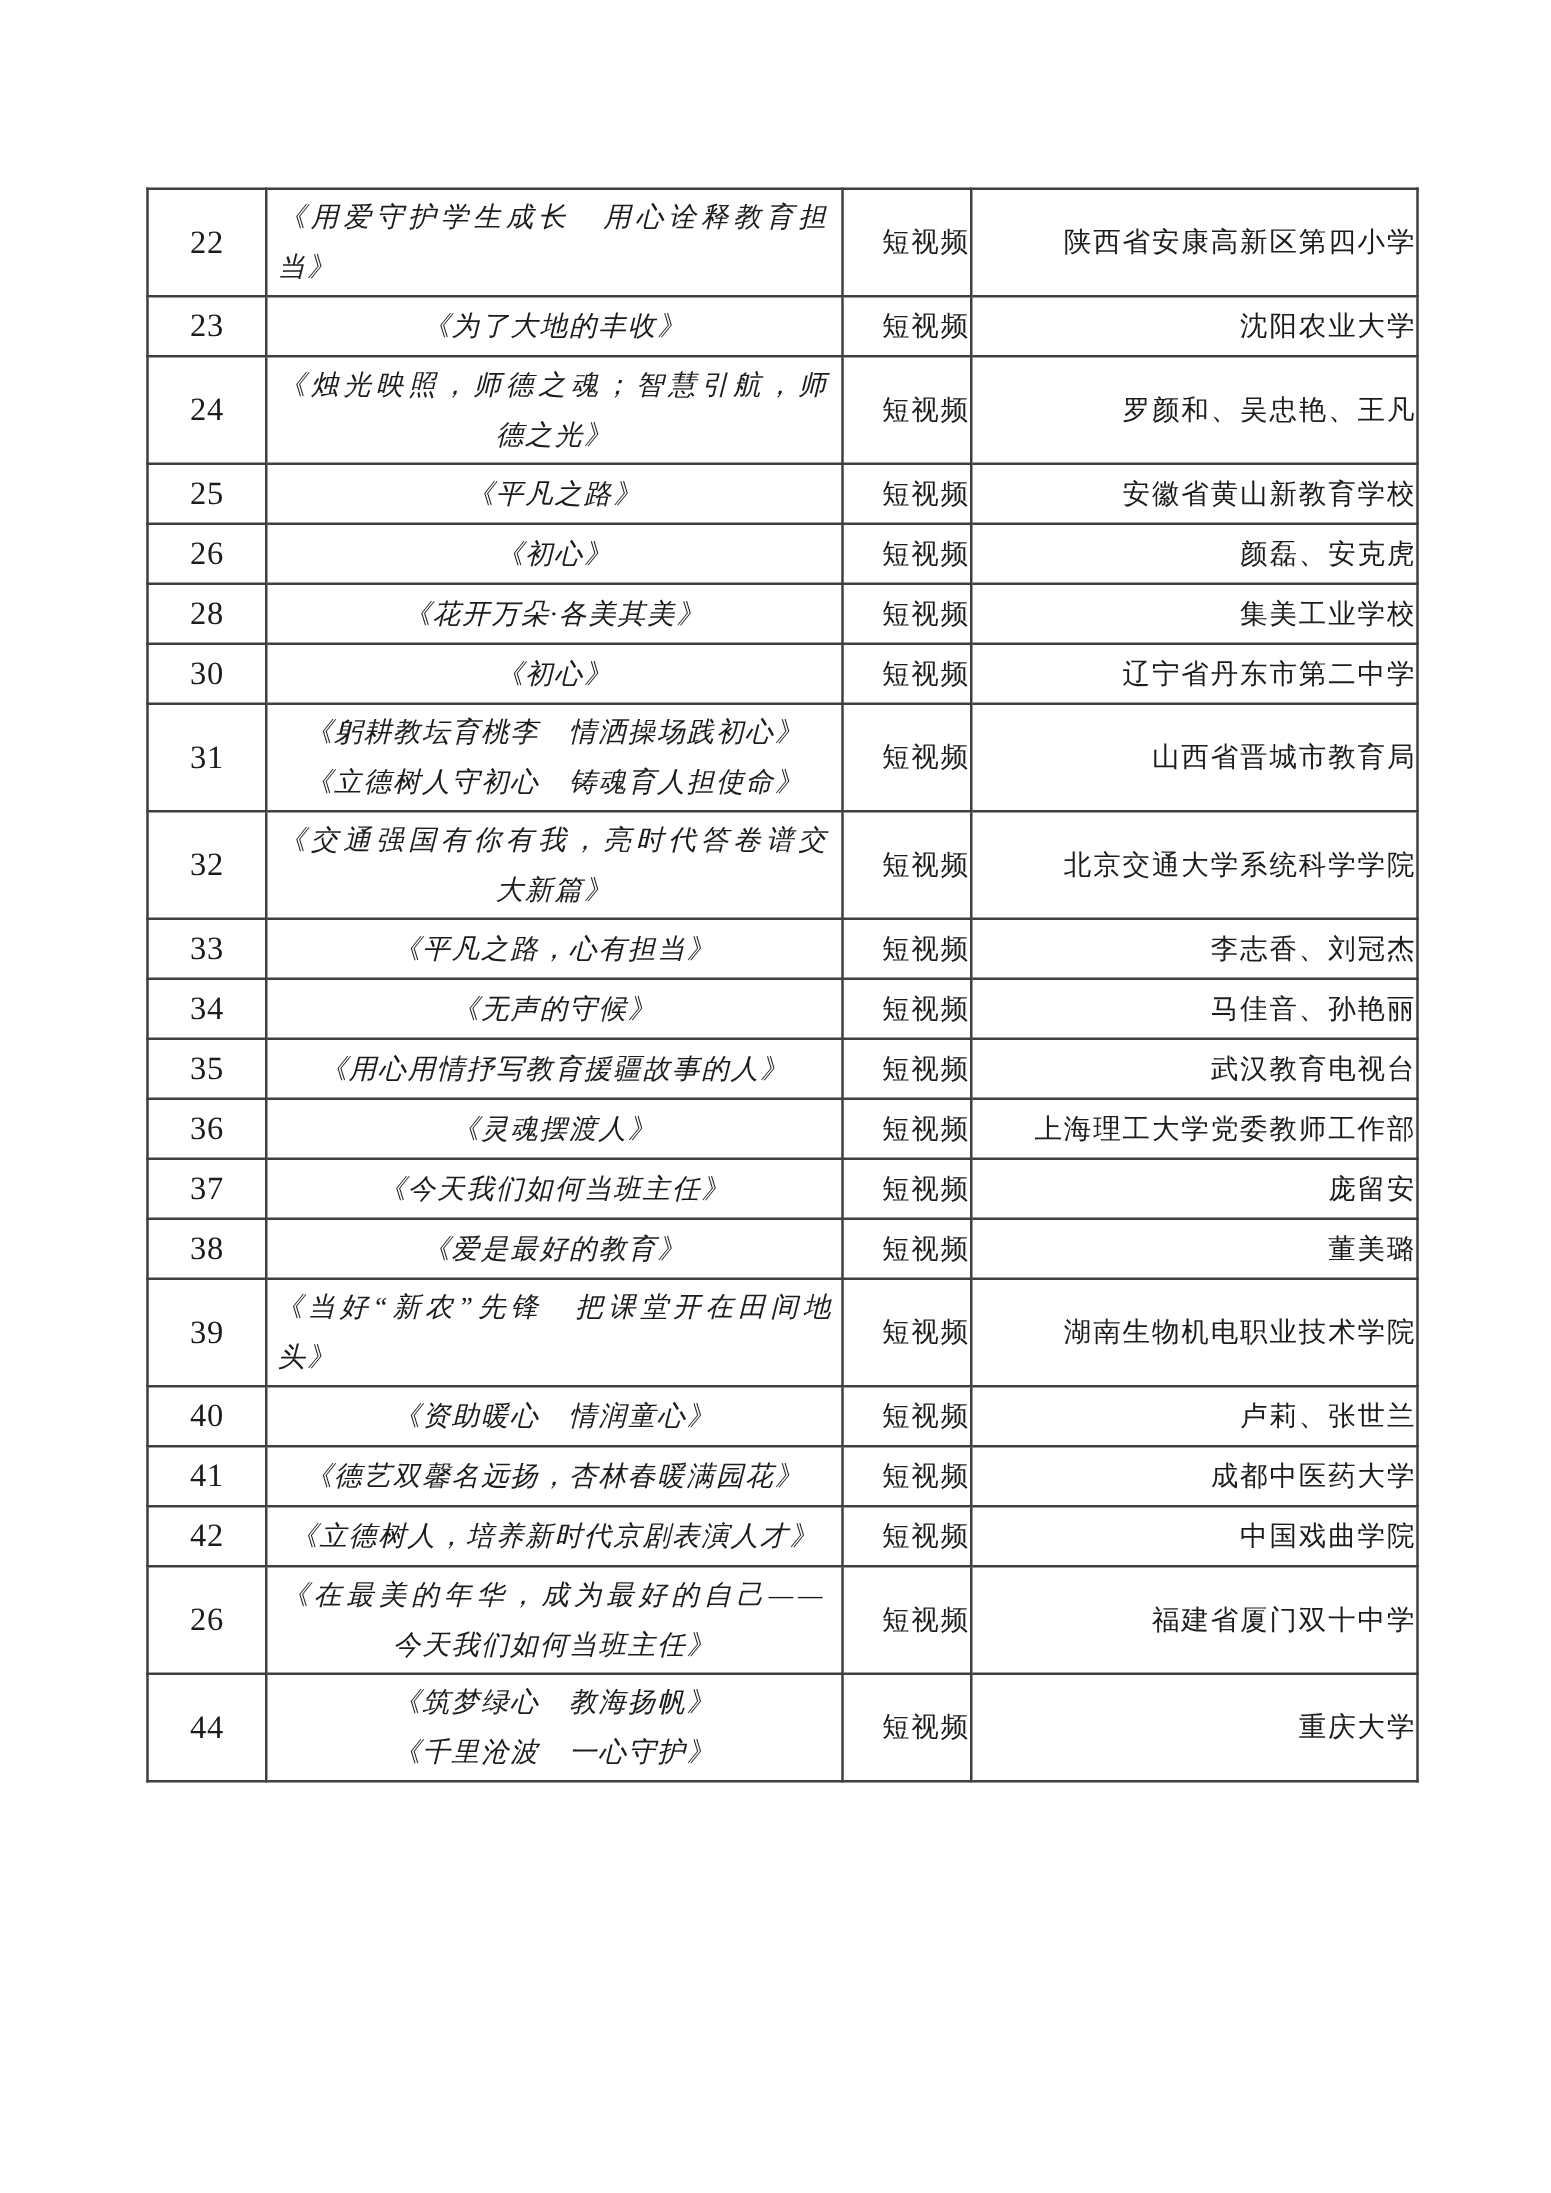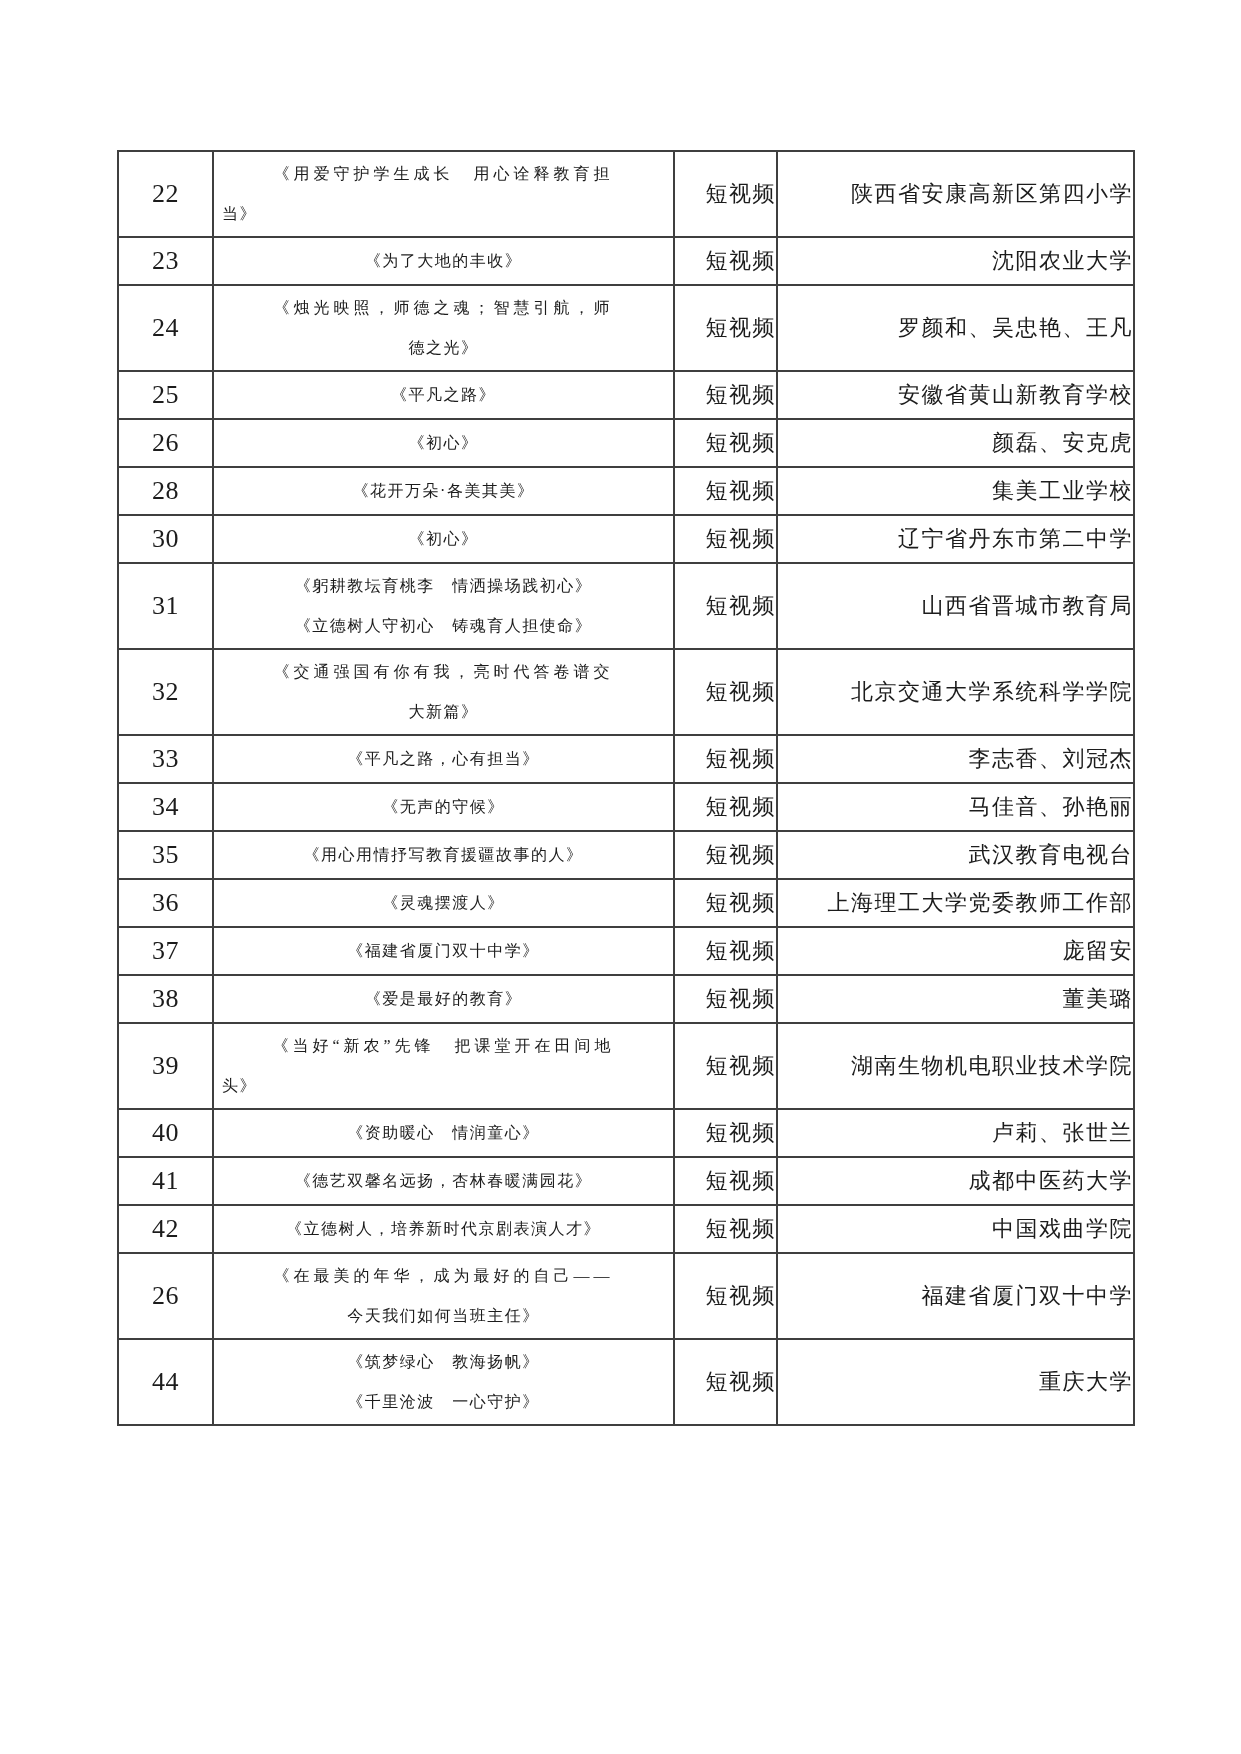--- a/index.html
+++ b/index.html
@@ -31,25 +31,26 @@
     height: 48px;
     overflow: hidden;
   }
   td.cell-num {
     text-align: center;
     font-size: 26px;
     letter-spacing: 0.5px;
   }
   td.cell-title { padding: 2px 6px; }
   .title-line {
-    font-size: 16px;
+    font-size: 22px;
     line-height: 40px;
     letter-spacing: 1.5px;
     text-align: center;
     white-space: nowrap;
+    font-style: italic;
   }
   .title-line.align-fill { letter-spacing: 4px; }
   .title-line.align-left { text-align: left; padding-left: 2px; }
   td.cell-type, td.cell-org {
     text-align: right;
     font-size: 22px;
     letter-spacing: 1.5px;
     white-space: nowrap;
   }
 </style>
@@ -184,21 +185,21 @@
     <td class="cell-title">
             <div class="title-line align-center">《灵魂摆渡人》</div>
           </td>
     <td class="cell-type">短视频</td>
     <td class="cell-org">上海理工大学党委教师工作部</td>
   </tr>
 
   <tr>
     <td class="cell-num">37</td>
     <td class="cell-title">
-            <div class="title-line align-center">《福建省厦门双十中学》</div>
+            <div class="title-line align-center">《今天我们如何当班主任》</div>
           </td>
     <td class="cell-type">短视频</td>
     <td class="cell-org">庞留安</td>
   </tr>
 
   <tr>
     <td class="cell-num">38</td>
     <td class="cell-title">
             <div class="title-line align-center">《爱是最好的教育》</div>
           </td>

